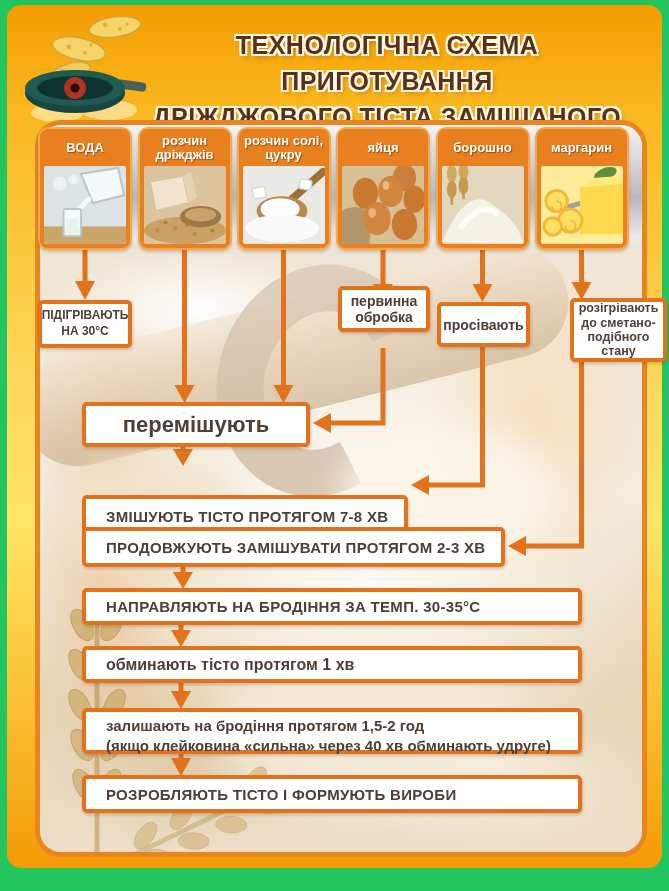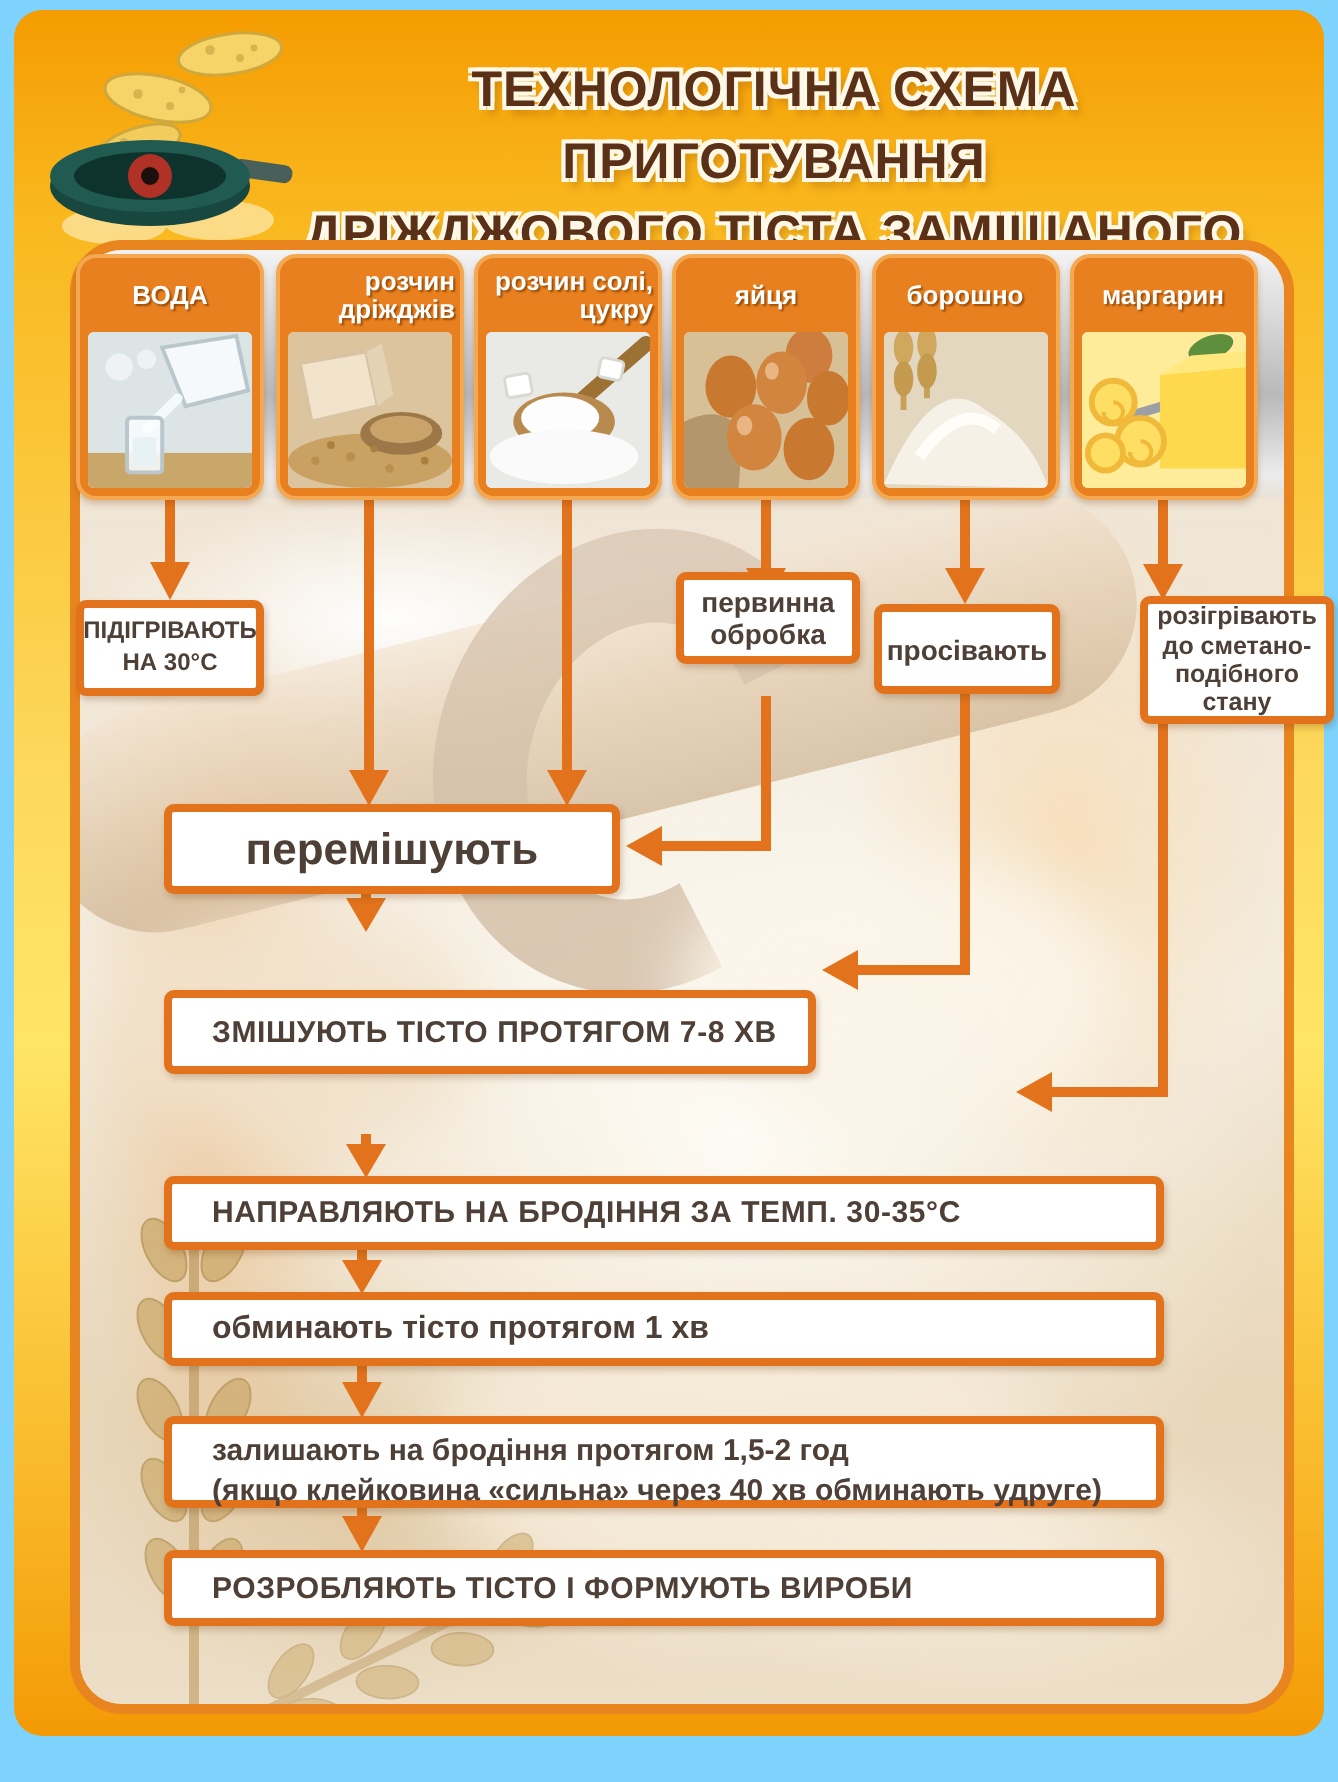--- a/index.html
+++ b/index.html
@@ -1,17 +1,17 @@
 <!DOCTYPE html>
 <html><head>
 <meta charset="utf-8">
 <style>
   html,body{margin:0;padding:0;background:#fff;}
   *{box-sizing:border-box;font-family:"Liberation Sans", sans-serif;}
-  .page{position:relative;width:669px;height:891px;background:#7dd3fc;overflow:hidden;padding-left:44px;}
+  .page{position:relative;width:669px;height:891px;background:#22c55e;overflow:hidden;padding-left:44px;}
 
   .poster{position:absolute;left:7px;top:5px;width:655px;height:863px;border-radius:14px;
     background:linear-gradient(180deg,#f49c02 0%,#f9b81e 12%,#fdd95e 45%,#ffe565 60%,#f8b322 88%,#f39a05 100%);}
 
   .header{position:absolute;left:0;top:0;width:655px;height:112px;}
   .title{position:absolute;left:120px;top:22px;width:520px;text-align:center;color:#5a3017;
     font-weight:bold;font-size:25px;line-height:36px;letter-spacing:.5px;
     text-shadow:-2px -2px 0 #fff8e6,2px -2px 0 #fff8e6,-2px 2px 0 #fff8e6,2px 2px 0 #fff8e6,3px 4px 4px rgba(130,60,0,.35);}
   .pan{position:absolute;left:10px;top:8px;}
 
@@ -34,21 +34,21 @@
   .curl{position:absolute;left:178px;top:138px;width:205px;height:235px;border-radius:50%;
     border:47px solid #cbb296;border-right-color:transparent;transform:rotate(18deg);opacity:.8;}
   .blob{position:absolute;border-radius:50%;filter:blur(16px);}
   .mist{position:absolute;left:0;top:124px;width:100%;bottom:0;
     background:linear-gradient(180deg,rgba(255,255,255,.30),rgba(255,255,255,.05) 60%,rgba(255,255,255,.15));}
   .wheat{position:absolute;opacity:.7;}
 
   .ing{position:absolute;top:122px;width:94px;height:123px;background:#e8801f;border:2px solid #f3a851;
     border-radius:10px;box-shadow:0 2px 3px rgba(120,60,0,.25);}
   .ing .lbl{position:absolute;left:2px;right:2px;top:2px;height:33px;display:flex;align-items:center;
-    justify-content:center;text-align:right;color:#fff;font-weight:bold;font-size:13px;line-height:1.05;
+    justify-content:center;text-align:center;color:#fff;font-weight:bold;font-size:13px;line-height:1.05;
     text-shadow:1px 1px 1px rgba(120,55,0,.7);}
   .ing .ph{position:absolute;left:4px;right:4px;top:37px;bottom:4px;border-radius:3px;overflow:hidden;background:#eee;}
   .ing .ph svg{display:block;width:100%;height:100%;}
 
   .box{position:absolute;background:#fff;border:4px solid #e2731c;border-radius:5px;display:flex;
     align-items:center;color:#4e4037;font-weight:bold;box-shadow:1px 2px 3px rgba(110,60,10,.25);}
   .box.center{justify-content:center;text-align:center;}
   .box.left{padding-left:20px;padding-right:8px;}
 
   #b-heat{left:38px;top:300px;width:94px;height:48px;font-size:12px;line-height:1.3;}
@@ -316,20 +316,23 @@
       </div>
     <div class="box center" id="b-warm" style="left:528px;top:293px;">
         <span>розігрівають до сметано-подібного стану</span>
       </div>
     <div class="box center" id="b-mix" style="left:75px;top:397px;">
         <span>перемішують</span>
       </div>
     <div class="box left" id="b-knead78" style="left:75px;top:460px;margin-top:30px;">
         <span>ЗМІШУЮТЬ ТІСТО ПРОТЯГОМ 7-8 ХВ</span>
       </div>
+    <div class="box left" id="b-knead23" style="left:75px;top:522px;">
+        <span>ПРОДОВЖУЮТЬ ЗАМІШУВАТИ ПРОТЯГОМ 2-3 ХВ</span>
+      </div>
     <div class="box left" id="b-ferment" style="left:75px;top:583px;">
         <span>НАПРАВЛЯЮТЬ НА БРОДІННЯ ЗА ТЕМП. 30-35°С</span>
       </div>
     <div class="box left" id="b-punch" style="left:75px;top:641px;">
         <span>обминають тісто протягом 1 хв</span>
       </div>
     <div class="box left" id="b-rest" style="left:75px;top:703px;">
       <div>залишають на бродіння протягом 1,5-2 год</div>
       <div>(якщо клейковина «сильна» через 40 хв обминають удруге)</div>
     </div>

